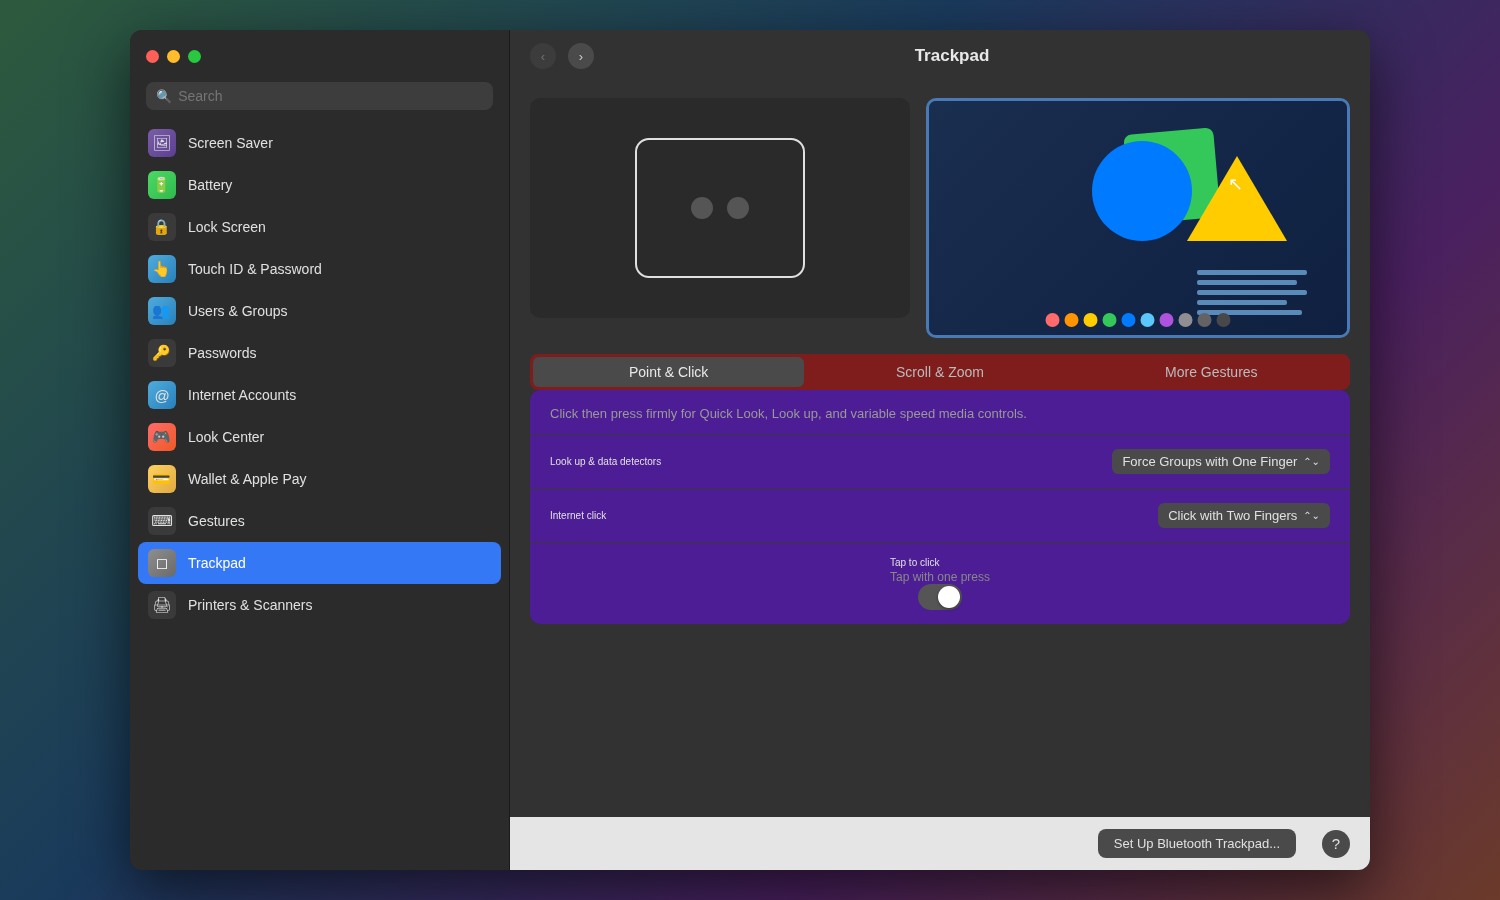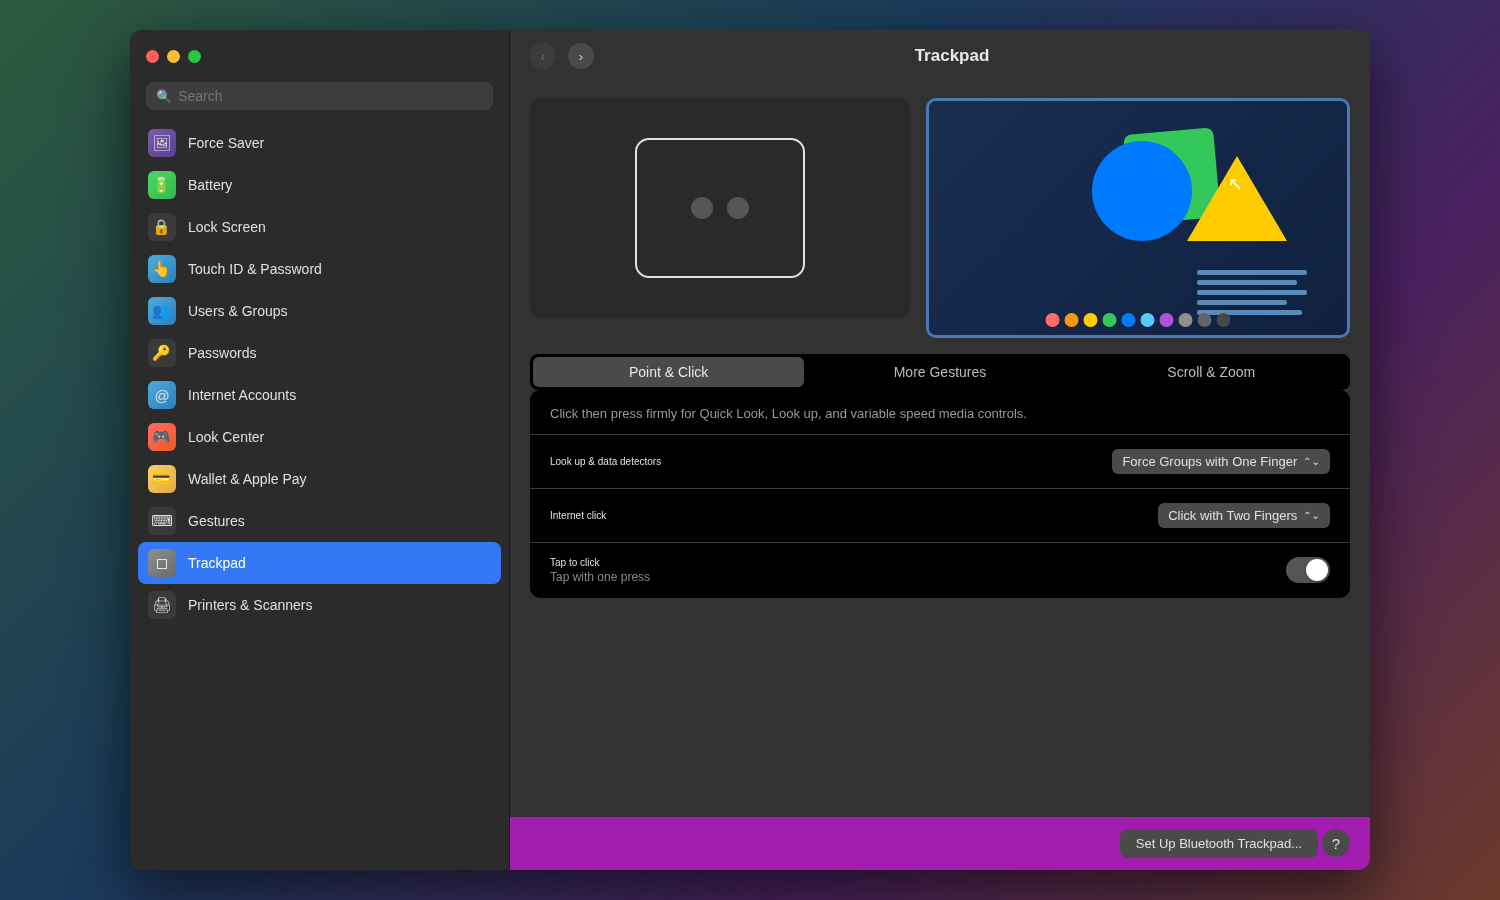--- a/index.html
+++ b/index.html
@@ -251,62 +251,62 @@
       transform: translateX(-50%);
     }
     .color-dot {
       width: 14px;
       height: 14px;
       border-radius: 50%;
     }
     
     .tabs-row {
       display: flex;
-      background: #000000;
+      background: #7f1d1d;
       border-radius: 8px;
       padding: 3px;
       margin-bottom: 0;
     }
     .tab {
       flex: 1;
       text-align: center;
       padding: 7px 0;
       border-radius: 6px;
       font-size: 14px;
       font-weight: 500;
       color: #bbb;
       cursor: pointer;
     }
     .tab.active {
       background: #4a4a4a;
       color: #e8e8e8;
     }
     
     .settings-panel {
-      background: #000000;
+      background: #4c1d95;
       border-radius: 10px;
       margin-top: 0;
       padding: 0;
       overflow: hidden;
     }
     .setting-desc {
       padding: 14px 20px 10px;
       font-size: 13px;
       color: #999;
       line-height: 1.5;
       border-bottom: 1px solid #3a3a3a;
     }
     .setting-row {
       display: flex;
       align-items: center;
       justify-content: space-between;
       padding: 14px 20px;
       border-bottom: 1px solid #3a3a3a;
     }
-    .setting-row:last-child { border-bottom: none; }
+    .setting-row:last-child { border-bottom: none; flex-direction: column; }
     .setting-label {
       font-size: 10px;
       color: #e0e0e0;
     }
     .setting-sublabel {
       font-size: 12px;
       color: #888;
       margin-top: 2px;
     }
     .dropdown-btn {
@@ -335,25 +335,25 @@
       height: 22px;
       background: white;
       border-radius: 50%;
       top: 2px;
       right: 2px;
       box-shadow: 0 1px 3px rgba(0,0,0,0.4);
     }
     
     .bottom-bar {
       display: flex;
-      align-items: flex-start;
+      align-items: center;
       justify-content: flex-end;
       padding: 12px 20px;
-      gap: 4px;
-      background: #a21caf;
+      gap: 26px;
+      background: #e5e5e5;
     }
     .setup-btn {
       background: #4a4a4a;
       border: none;
       color: #e0e0e0;
       font-size: 13px;
       padding: 7px 16px;
       border-radius: 8px;
       cursor: pointer;
     }
@@ -396,21 +396,21 @@
       <div class="traffic-light tl-green"></div>
     </div>
     <div class="search-bar">
       <span class="search-icon">🔍</span>
       <input class="search-input" type="text" placeholder="Search" style="">
     </div>
     <div class="sidebar-list">
 
     <div class="sidebar-item">
     <div class="sidebar-item-icon icon-purple">🖼</div>
-    <span>Force Saver</span>
+    <span>Screen Saver</span>
   </div>
         <div class="sidebar-item">
     <div class="sidebar-item-icon icon-green">🔋</div>
     <span>Battery</span>
   </div>
         <div class="sidebar-item">
     <div class="sidebar-item-icon icon-dark">🔒</div>
     <span>Lock Screen</span>
   </div>
         <div class="sidebar-item">
@@ -493,22 +493,22 @@
               <div class="color-dot" style="background: rgb(175, 82, 222);"></div>
               <div class="color-dot" style="background: rgb(142, 142, 147);"></div>
               <div class="color-dot" style="background: rgb(99, 99, 102);"></div>
               <div class="color-dot" style="background: rgb(72, 72, 74);"></div>
             </div>
         </div>
       </div>
 
       <div class="tabs-row">
         <div class="tab active">Point &amp; Click</div>
+        <div class="tab">Scroll &amp; Zoom</div>
         <div class="tab">More Gestures</div>
-        <div class="tab">Scroll &amp; Zoom</div>
       </div>
 
       <div class="settings-panel">
         <div class="setting-desc">Click then press firmly for Quick Look, Look up, and variable speed media controls.</div>
 
         <div class="setting-row">
           <span class="setting-label">Look up &amp; data detectors</span>
           <button class="dropdown-btn">
             <span>Force Groups with One Finger</span>
             <span class="chevron-icon">⌃⌄</span>

